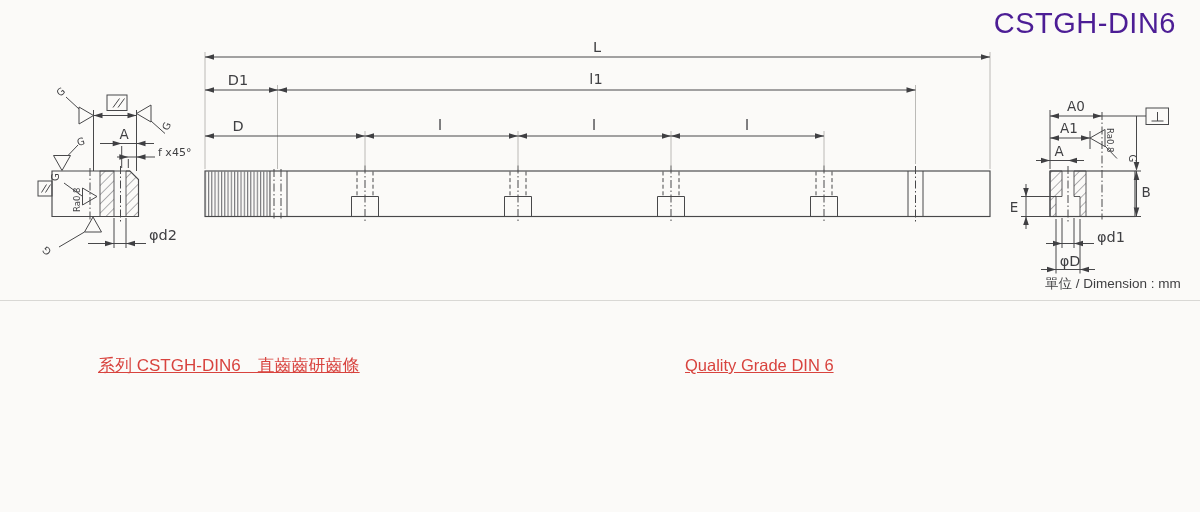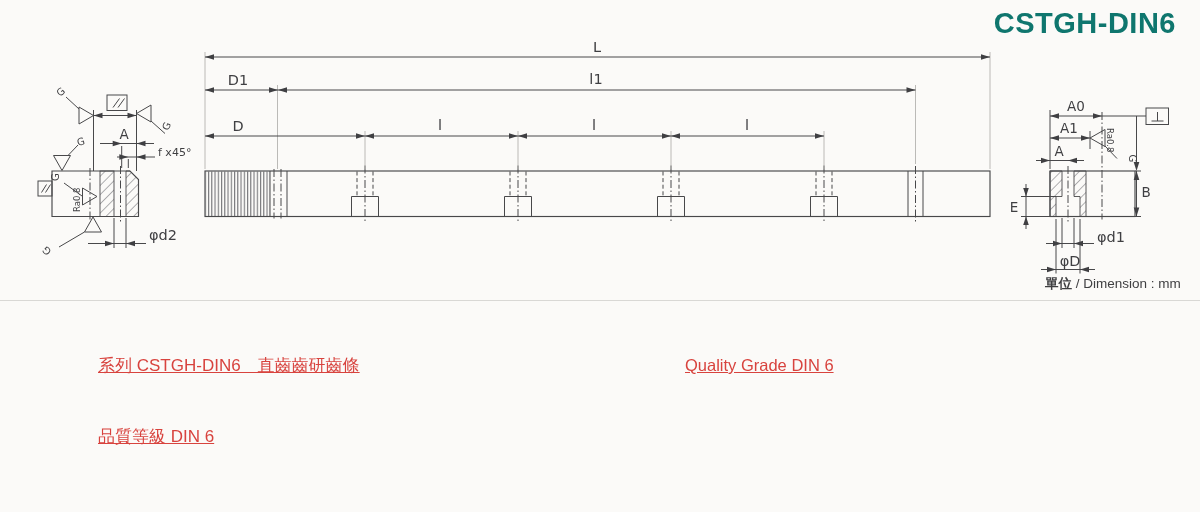--- a/index.html
+++ b/index.html
@@ -1,23 +1,23 @@
 <!DOCTYPE html>
 <html><head>
 <meta charset="utf-8">
 <style>
   html,body{margin:0;padding:0;}
   body{width:1200px;height:512px;position:relative;background:#fbfaf8;overflow:hidden;
        font-family:"Liberation Sans","DejaVu Sans",sans-serif;}
   .page{position:absolute;inset:0;}
-  .title{position:absolute;top:7px;right:24px;font-size:29px;font-weight:bold;
-         color:#0f766e;letter-spacing:.5px;font-family:"Liberation Sans",sans-serif;}
+  .title{position:absolute;top:7px;right:24px;font-size:29px;font-weight:normal;
+         color:#4c1d95;letter-spacing:.5px;font-family:"Liberation Sans",sans-serif;}
   svg.drawing{position:absolute;left:0;top:0;width:1200px;height:300px;}
   .unit-note{position:absolute;left:1045px;top:275px;font-size:13.5px;color:#3f3f41;white-space:pre;}
-  .unit-note .cjk{font-weight:bold;}
+  .unit-note .cjk{font-weight:normal;}
   .divider{position:absolute;left:0;top:300px;width:1200px;height:0;border-top:1px solid #d9d8d5;}
   .info{position:absolute;top:307px;line-height:23.5px;color:#5c5c5e;white-space:pre;}
   .info div{white-space:pre;text-decoration:underline;}
   .cn-col{left:98px;font-size:17px;}
   .en-col{left:685px;font-size:16.5px;}
   .red{color:#d8433e;}
   
   .ln{stroke:#48484a;stroke-width:1;fill:none;}
   .thick{stroke-width:1.15;}
   .dash{stroke-dasharray:4 2.6;}
@@ -288,21 +288,20 @@
       </g>
     </g>
   </svg>
 
   <div class="unit-note"><span class="cjk">單位</span><span> / Dimension : mm</span></div>
 
   <div class="divider"></div>
 
   <div class="info cn-col">
     <div class="red">系列 CSTGH-DIN6　直齒齒研齒條</div>
-    <div class="red">品質等級 DIN 6</div>
     
     
     
     
     
   </div>
 
   <div class="info en-col">
     <div class="red">Quality Grade DIN 6</div>
     

